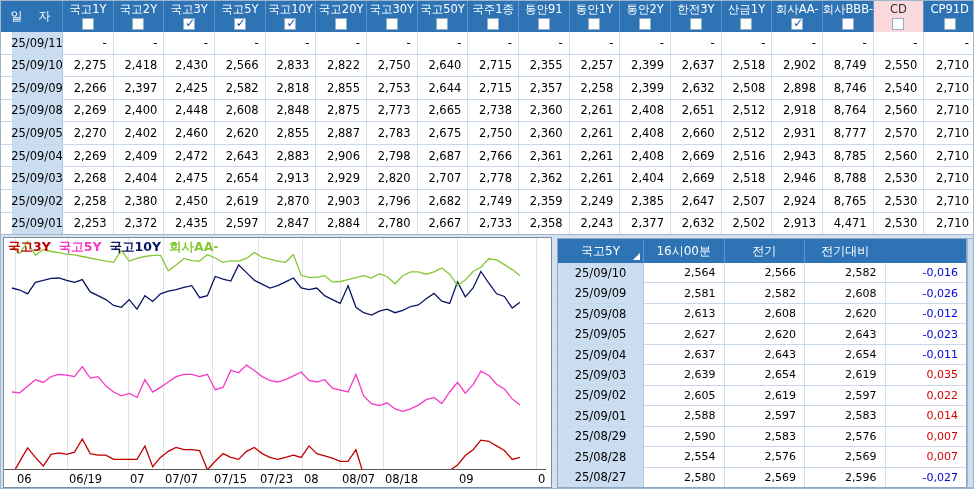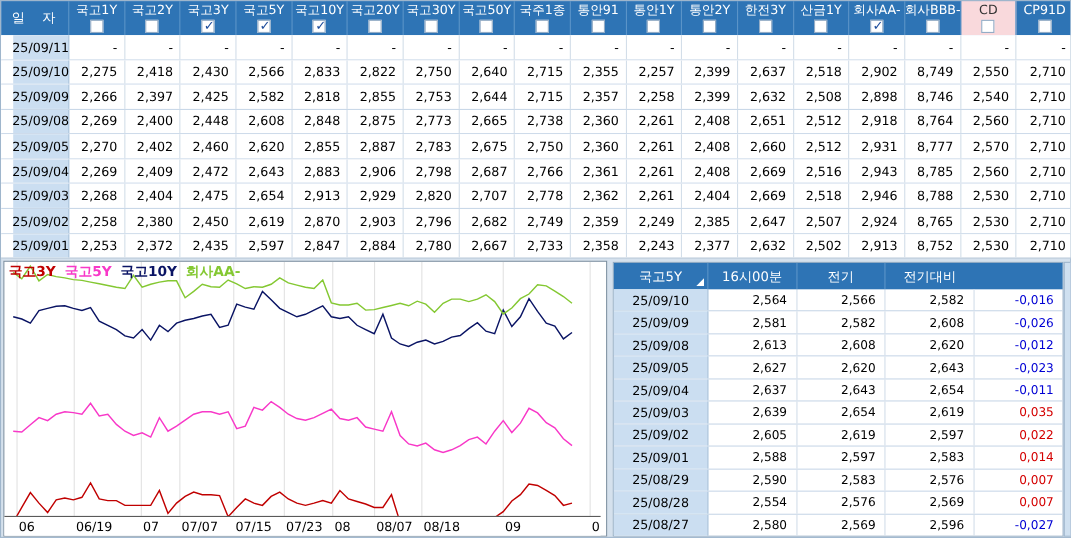--- a/index.html
+++ b/index.html
@@ -324,21 +324,21 @@
         <div class="c-val">2,884</div>
         <div class="c-val">2,780</div>
         <div class="c-val">2,667</div>
         <div class="c-val">2,733</div>
         <div class="c-val">2,358</div>
         <div class="c-val">2,243</div>
         <div class="c-val">2,377</div>
         <div class="c-val">2,632</div>
         <div class="c-val">2,502</div>
         <div class="c-val">2,913</div>
-        <div class="c-val">8,752</div>
+        <div class="c-val">4,471</div>
         <div class="c-val">2,530</div>
         <div class="c-val">2,710</div>
       </div>
     </div>
 </div>
 
 <div id="chart-panel">
   <div id="legend"><span style="color: rgb(192, 0, 0);">국고3Y</span><span style="color: rgb(248, 56, 200);">국고5Y</span><span style="color: rgb(10, 20, 100);">국고10Y</span><span style="color: rgb(132, 200, 50);">회사AA-</span></div>
   <div id="plot"><svg width="547" height="231">
         <line x1="11.5" x2="11.5" y1="0" y2="231" stroke="#E2E2E2" stroke-width="1"></line>

